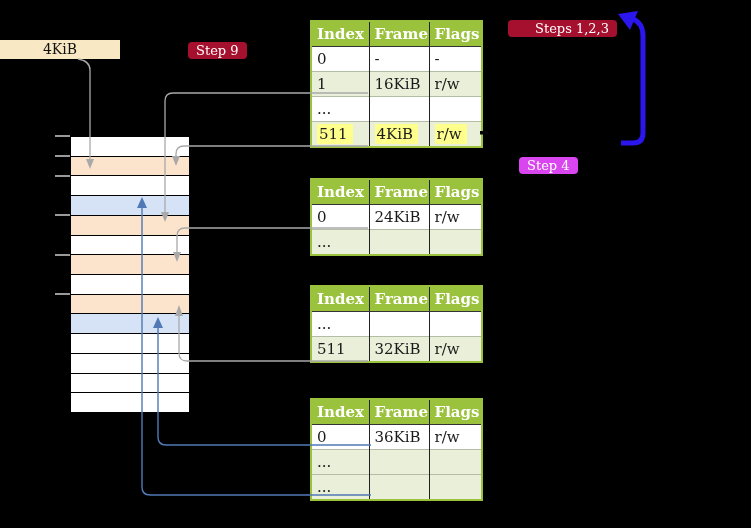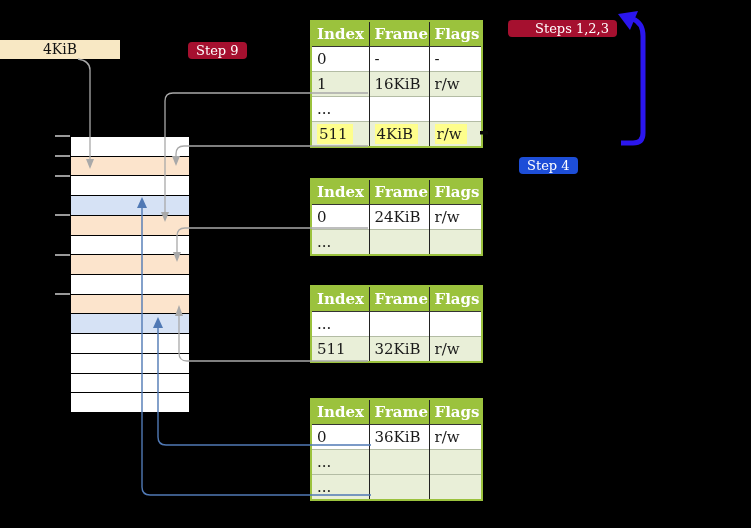--- a/index.html
+++ b/index.html
@@ -39,21 +39,21 @@
 </style>
 </head>
 <body>
 
 <div id="stage">
 
   <div id="page-size-box">4KiB</div>
 
   <div id="badge-step0" class="badge" style="background: rgb(165, 16, 47);">Step 9</div>
   <div id="badge-steps123" class="badge" style="background: rgb(165, 16, 47); padding-left: 27px;">Steps 1,2,3</div>
-  <div id="badge-step4" class="badge" style="background: #1d4ed8;">Step 4</div>
+  <div id="badge-step4" class="badge" style="background: #d946ef;">Step 4</div>
 
   <div id="mem-col">
       <div class="mem-row" style="background: rgb(255, 255, 255);"></div>
       <div class="mem-row" style="background: rgb(252, 228, 204);"></div>
       <div class="mem-row" style="background: rgb(255, 255, 255);"></div>
       <div class="mem-row" style="background: rgb(214, 226, 245);"></div>
       <div class="mem-row" style="background: rgb(252, 228, 204);"></div>
       <div class="mem-row" style="background: rgb(255, 255, 255);"></div>
       <div class="mem-row" style="background: rgb(252, 228, 204);"></div>
       <div class="mem-row" style="background: rgb(255, 255, 255);"></div>

